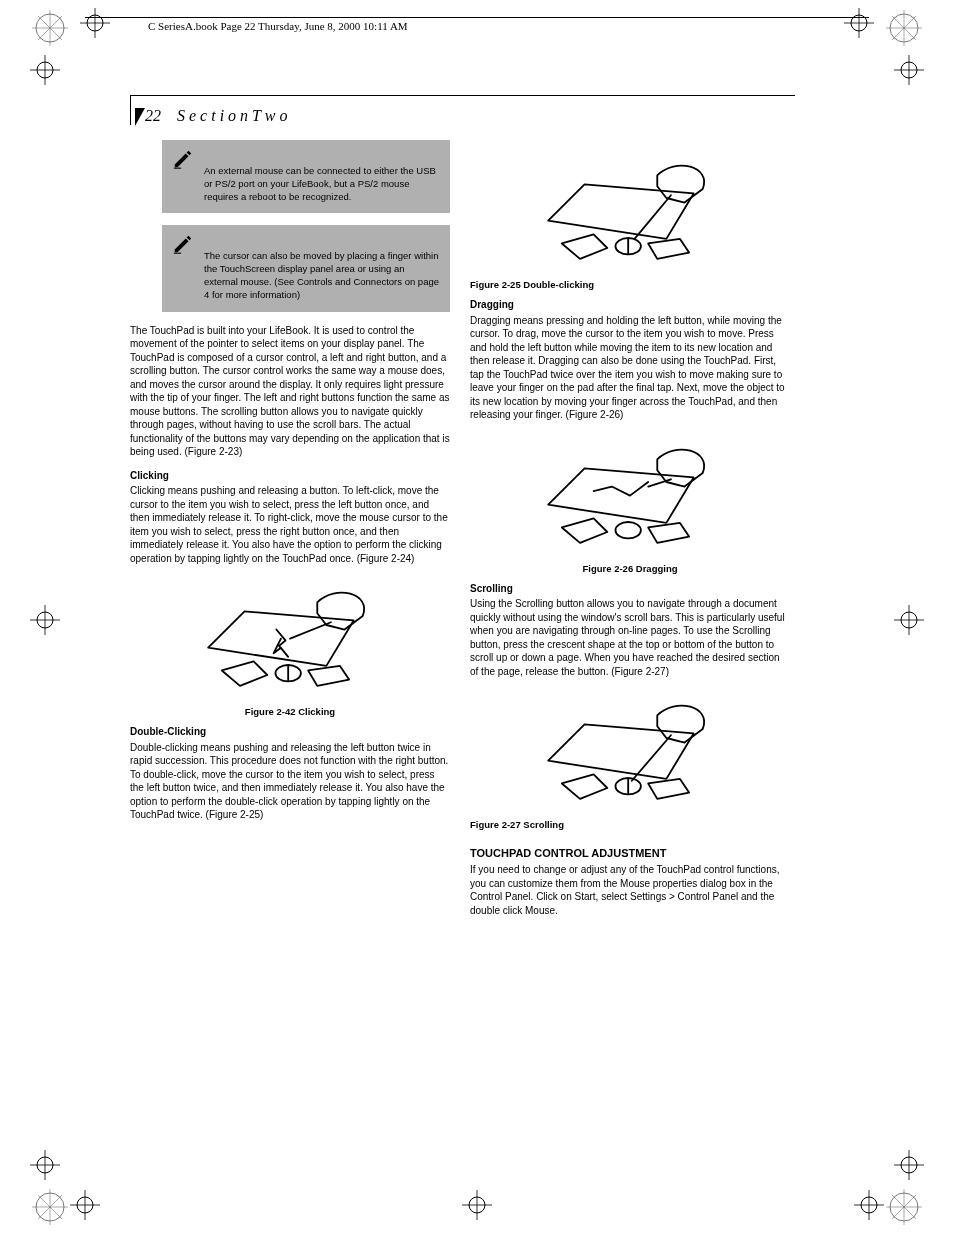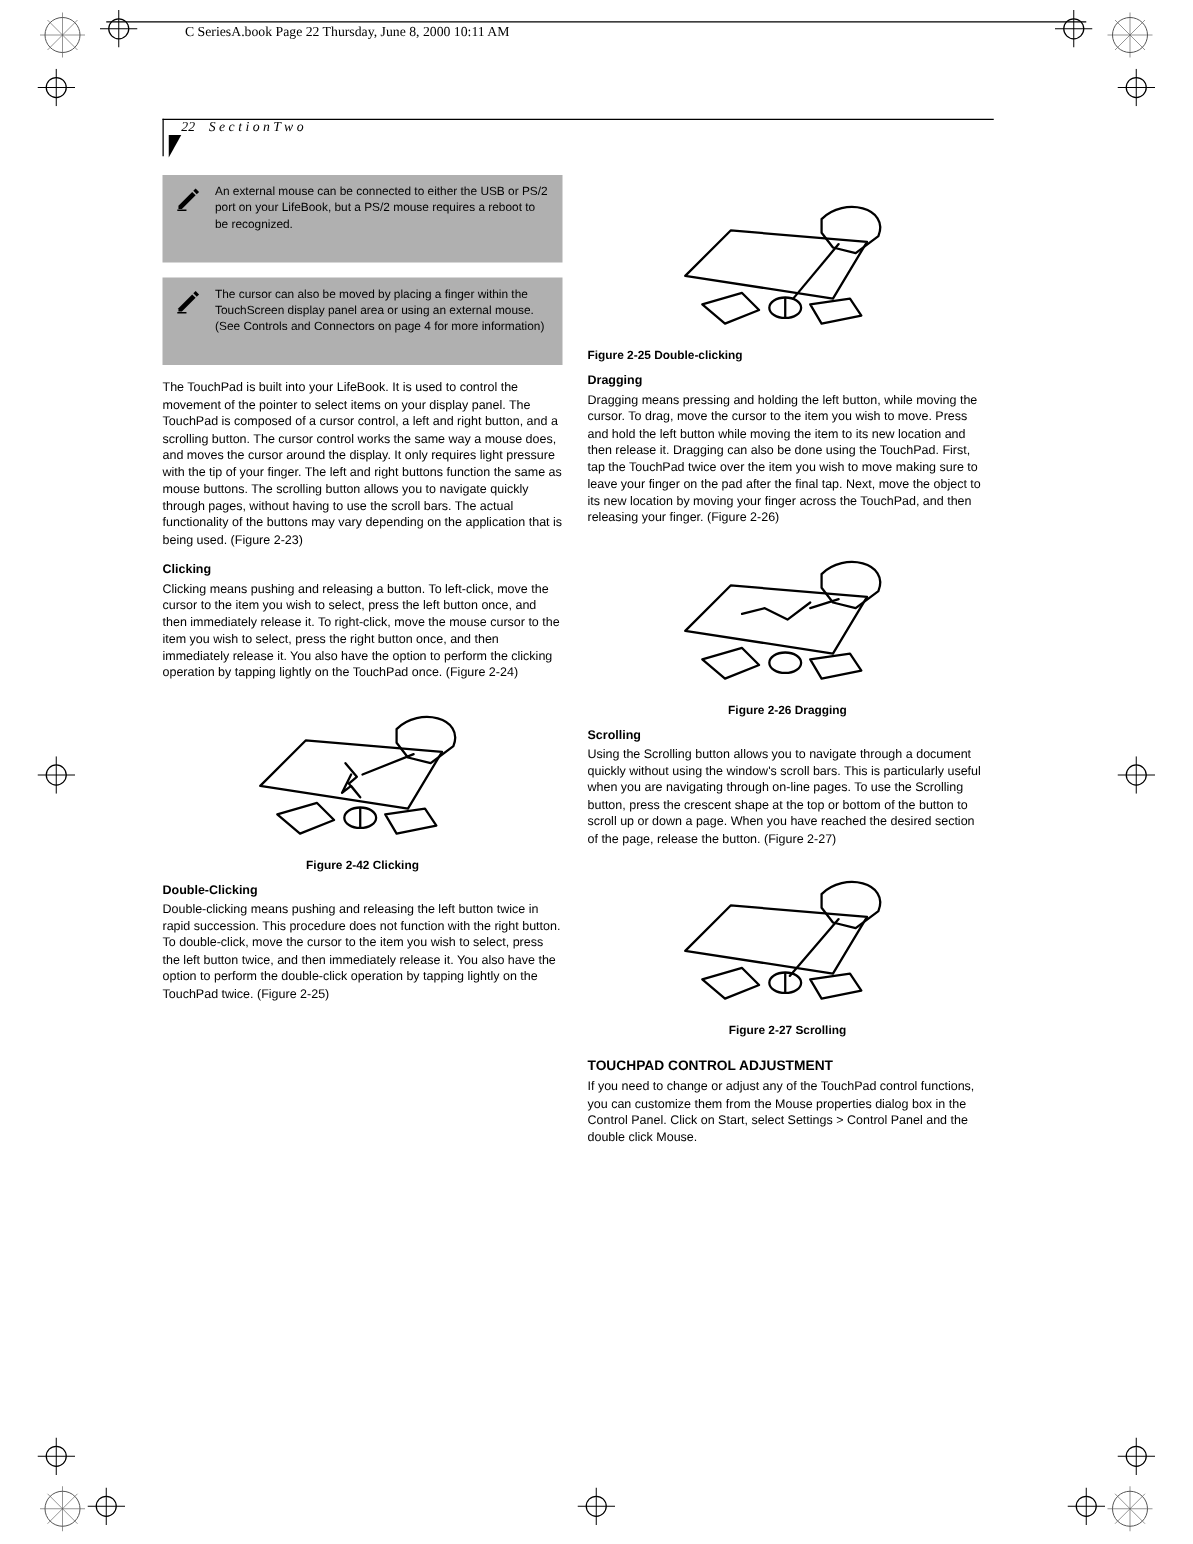--- a/index.html
+++ b/index.html
@@ -59,47 +59,48 @@
     position: absolute;
     top: 108px;
     left: 135px;
     width: 0; height: 0;
     border-left: 0 solid transparent;
     border-right: 10px solid transparent;
     border-top: 18px solid #000;
   }
   .page-number {
     position: absolute;
-    top: 96px;
+    top: 107px;
     left: 145px;
-    font-size: 11px;
+    font-size: 16px;
     font-style: italic;
     font-family: Georgia, serif;
   }
 
   .content {
     position: absolute;
     top: 140px;
     left: 130px;
     width: 665px;
     display: flex;
     gap: 20px;
     font-family: "Helvetica Neue", Helvetica, Arial, sans-serif;
     font-size: 10px;
     line-height: 1.35;
     color: #000;
   }
   .col { width: 320px; }
 
   .note-box {
     background: #b0b0b0;
-    padding: 8px 10px 10px 10px;
+    padding: 25px 10px 10px 10px;
     margin-bottom: 12px;
     position: relative;
     min-height: 70px;
+    margin-left: 32px;
   }
   .note-icon {
     position: absolute;
     top: 8px;
     left: 10px;
     width: 22px;
     height: 22px;
   }
   .note-text {
     margin-left: 32px;
@@ -349,18 +350,18 @@
           <path d="M20 80 L60 40 L180 50 L150 100 Z"></path>
           <path d="M35 105 L70 95 L85 110 L55 122 Z"></path>
           <path d="M130 105 L165 100 L175 115 L140 122 Z"></path>
           <ellipse cx="108" cy="108" rx="14" ry="9"></ellipse>
           <line x1="108" y1="100" x2="108" y2="116"></line>
           <path d="M140 30 C160 10 200 20 190 45 L170 60 L150 55 L140 42 Z"></path>
           <path d="M155 52 L112 102"></path>
         </g>
       </svg>
     </div>
-    <div class="fig-caption" style="text-align:center">Figure 2-27 Scrolling</div>
+    <div class="fig-caption" style="">Figure 2-27 Scrolling</div>
 
     <div class="section-title">TOUCHPAD CONTROL ADJUSTMENT</div>
     <div class="para">If you need to change or adjust any of the TouchPad control functions, you can customize them from the Mouse properties dialog box in the Control Panel. Click on Start, select Settings &gt; Control Panel and the double click Mouse.</div>
   </div>
 </div>
 
 </body></html>

